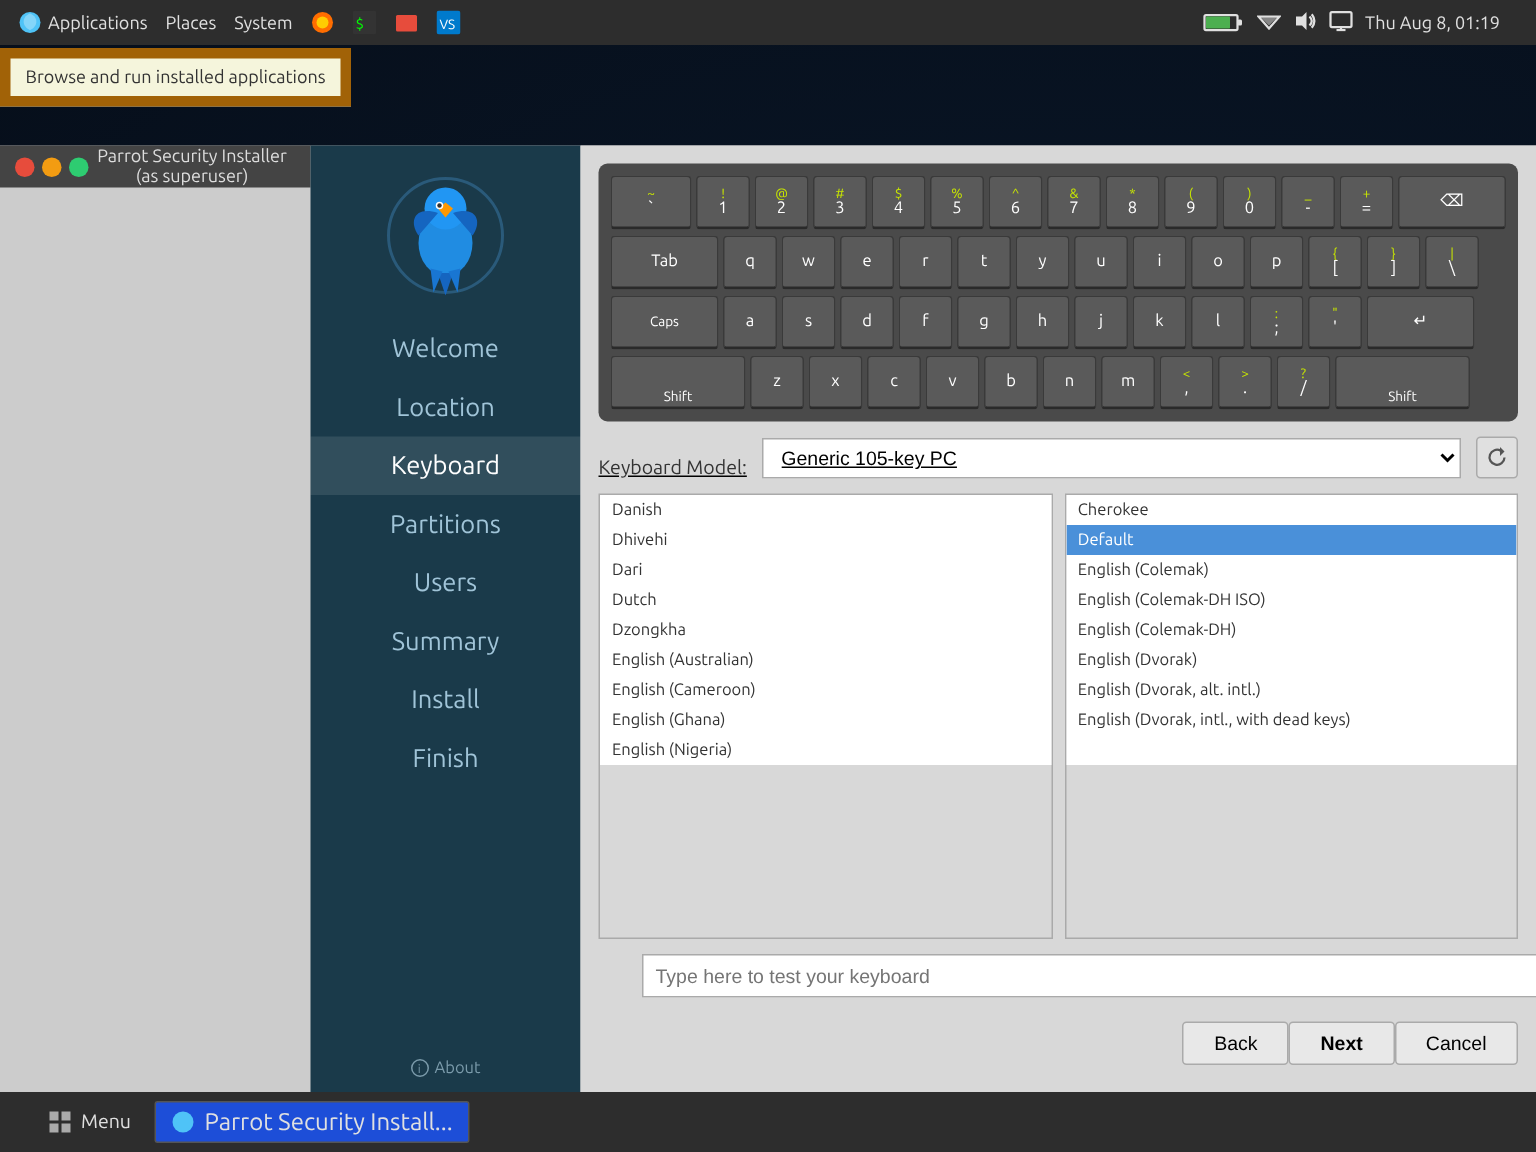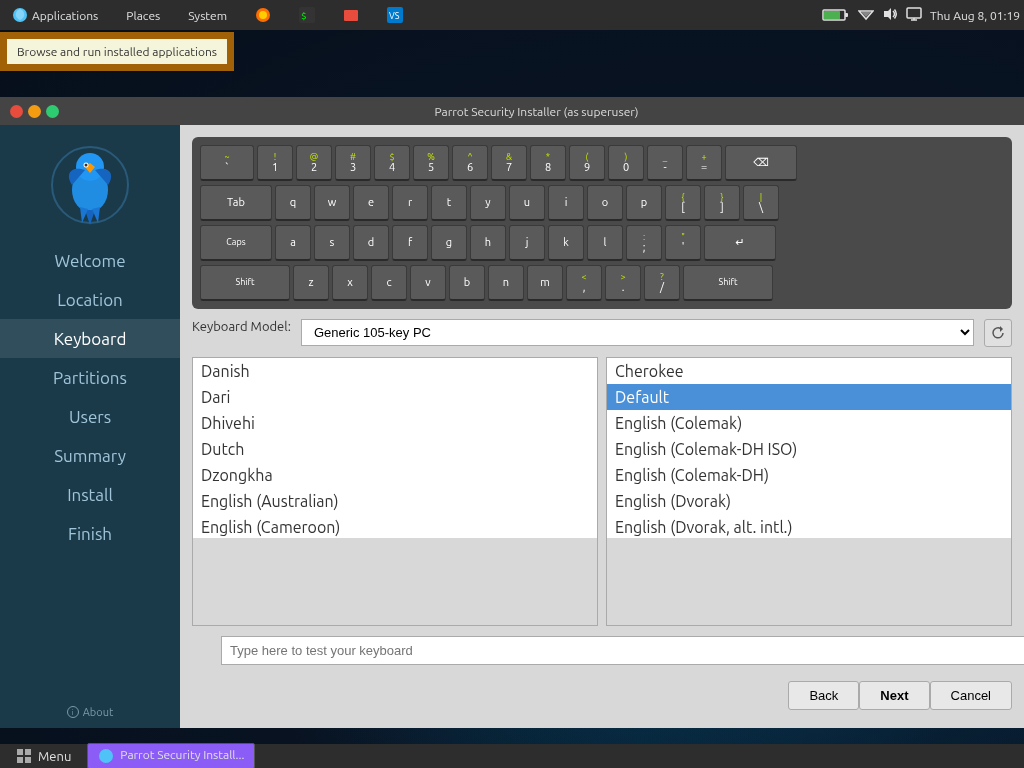--- a/index.html
+++ b/index.html
@@ -37,37 +37,37 @@
       background: #2d2d2d;
       display: flex;
       align-items: center;
       z-index: 100;
       color: #e0e0e0;
     }
     .taskbar-top .app-menu {
       display: flex;
       align-items: center;
       padding: 0 8px;
-      gap: 20px;
+      gap: 4px;
     }
     .app-menu-item {
       display: flex;
       align-items: center;
       gap: 4px;
       font-size: 12px;
       color: #e0e0e0;
       cursor: pointer;
       padding: 2px 4px;
     }
     .taskbar-right {
       margin-left: auto;
       display: flex;
       align-items: center;
       gap: 8px;
-      padding-right: 4px;
+      padding-right: 24px;
       font-size: 12px;
     }
 
     
     .tooltip-box {
       position: absolute;
       top: 32px;
       left: 0;
       background: #f5f5dc;
       color: #333;
@@ -164,27 +164,28 @@
       font-size: 9px;
       line-height: 1;
     }
     .key-main {
       color: #ffffff;
       font-size: 11px;
       line-height: 1;
     }
     .key-wide-1 { min-width: 54px; }
     .key-wide-2 { min-width: 72px; }
-    .key-wide-3 { min-width: 90px; }
+    .key-wide-3 { min-width: 90px; justify-content: flex-end; }
 
     
     .keyboard-model-row {
       display: flex;
-      align-items: flex-start;
+      align-items: flex-end;
       gap: 10px;
+      text-decoration: underline;
     }
     .keyboard-model-label {
       font-size: 13px;
       color: #333;
       white-space: nowrap;
     }
     .keyboard-model-select {
       flex: 1;
       padding: 4px 8px;
       border: 1px solid #aaa;
@@ -218,21 +219,21 @@
     }
     .list-scroll {
       flex: 1;
       overflow-y: auto;
       background: #fff;
       max-height: 180px;
     }
     .list-item {
       padding: 4px 8px;
       cursor: pointer;
-      font-size: 16px;
+      font-size: 11px;
       color: #333;
     }
     .list-item.selected {
       background: #4a90d9;
       color: #fff;
     }
 
     
     .test-input {
       width: 100%;
@@ -257,59 +258,60 @@
       background: #e8e8e8;
       font-size: 13px;
       cursor: pointer;
       border-radius: 3px;
     }
 
     
     .taskbar-bottom {
       position: absolute;
       bottom: 0; left: 0; right: 0;
-      height: 24px;
+      height: 40px;
       background: #2d2d2d;
       display: flex;
       align-items: center;
       z-index: 100;
-      padding: 0 8px;
+      padding: 0 24px;
       gap: 8px;
     }
     .taskbar-bottom-btn {
       display: flex;
       align-items: center;
       gap: 6px;
       padding: 4px 8px;
       color: #e0e0e0;
       font-size: 13px;
       cursor: pointer;
     }
     .taskbar-bottom-app {
       display: flex;
+      align-items: center;
       gap: 6px;
       padding: 4px 10px;
-      background: #8b5cf6;
+      background: #1d4ed8;
       border: 1px solid #555;
       color: #e0e0e0;
-      font-size: 12px;
+      font-size: 16px;
       cursor: pointer;
       border-radius: 2px;
     }
 
     
     .main-window {
       position: absolute;
       top: 97px;
       left: 0;
       right: 0;
       bottom: 40px;
       z-index: 50;
       display: flex;
-      flex-direction: column;
+      flex-direction: row;
       background: #ccc;
     }
     .main-titlebar {
       height: 28px;
       background: #444;
       display: flex;
       align-items: center;
       padding: 0 10px;
     }
     .titlebar-controls {
@@ -729,22 +731,22 @@
             <polygon points="10,1 13,4 10,7" fill="#555"></polygon>
           </svg>
         </button>
       </div>
 
       <div class="lists-area">
 
         <div class="list-container">
           <div class="list-scroll">
             <div class="list-item">Danish</div>
+            <div class="list-item">Dhivehi</div>
             <div class="list-item">Dari</div>
-            <div class="list-item">Dhivehi</div>
             <div class="list-item">Dutch</div>
             <div class="list-item">Dzongkha</div>
             <div class="list-item">English (Australian)</div>
             <div class="list-item">English (Cameroon)</div>
             <div class="list-item">English (Ghana)</div>
             <div class="list-item">English (Nigeria)</div>
 
           </div>
         </div>
 

